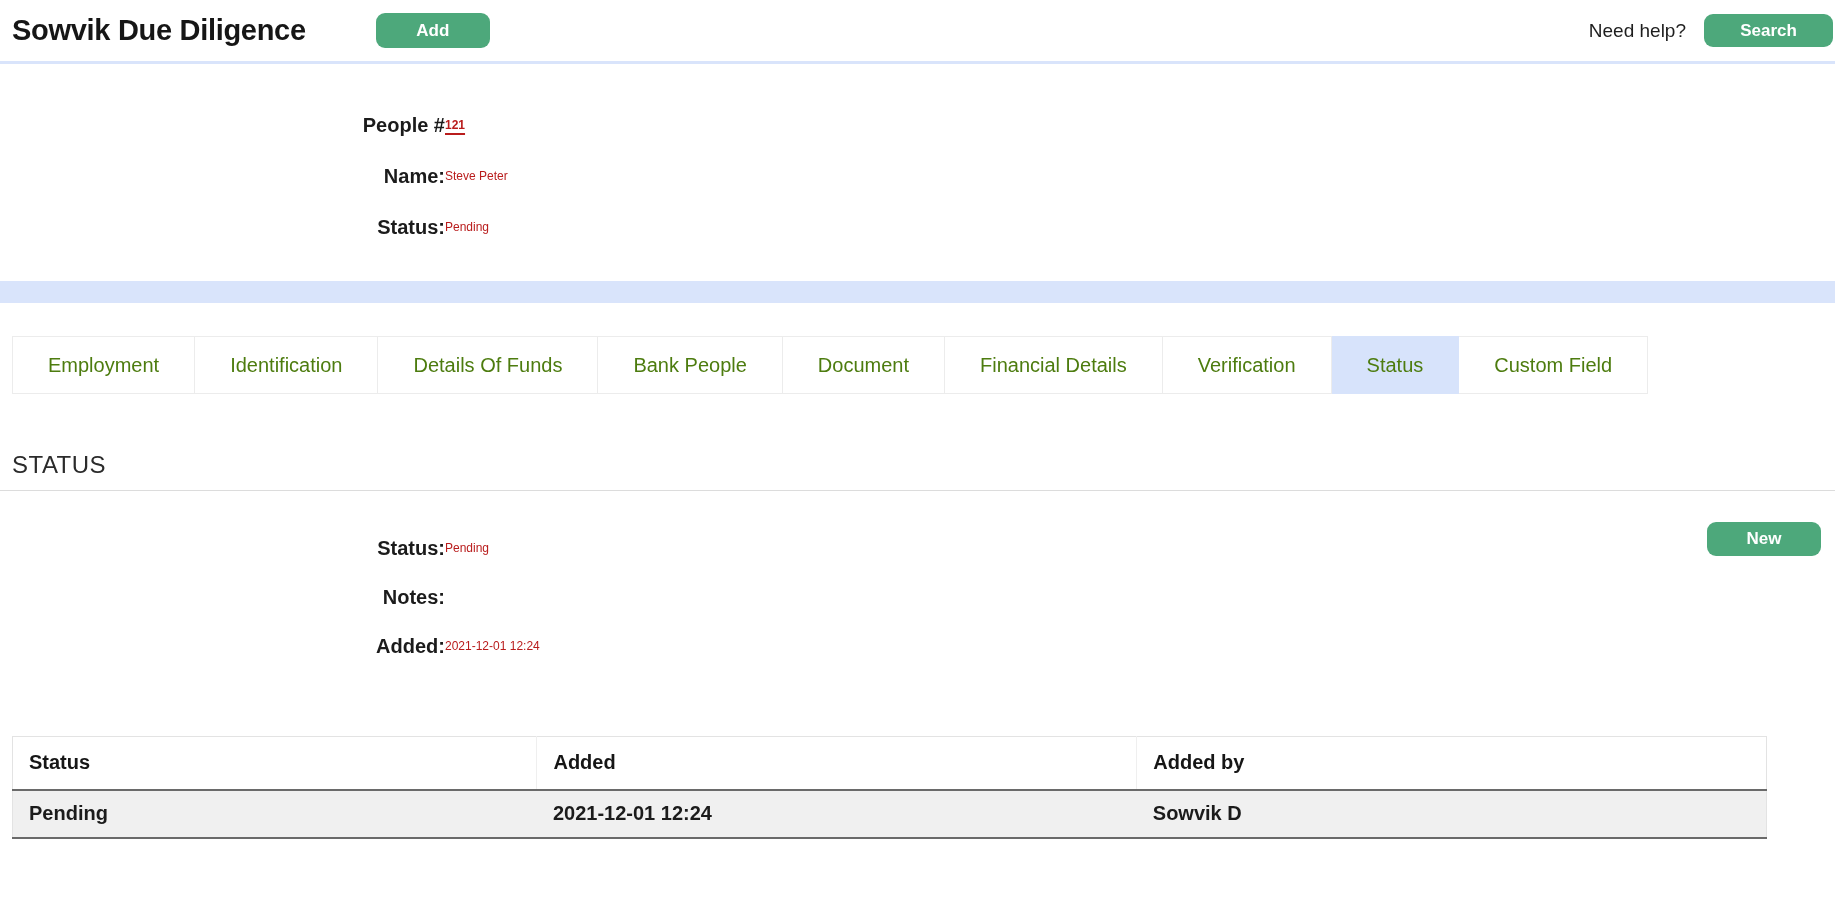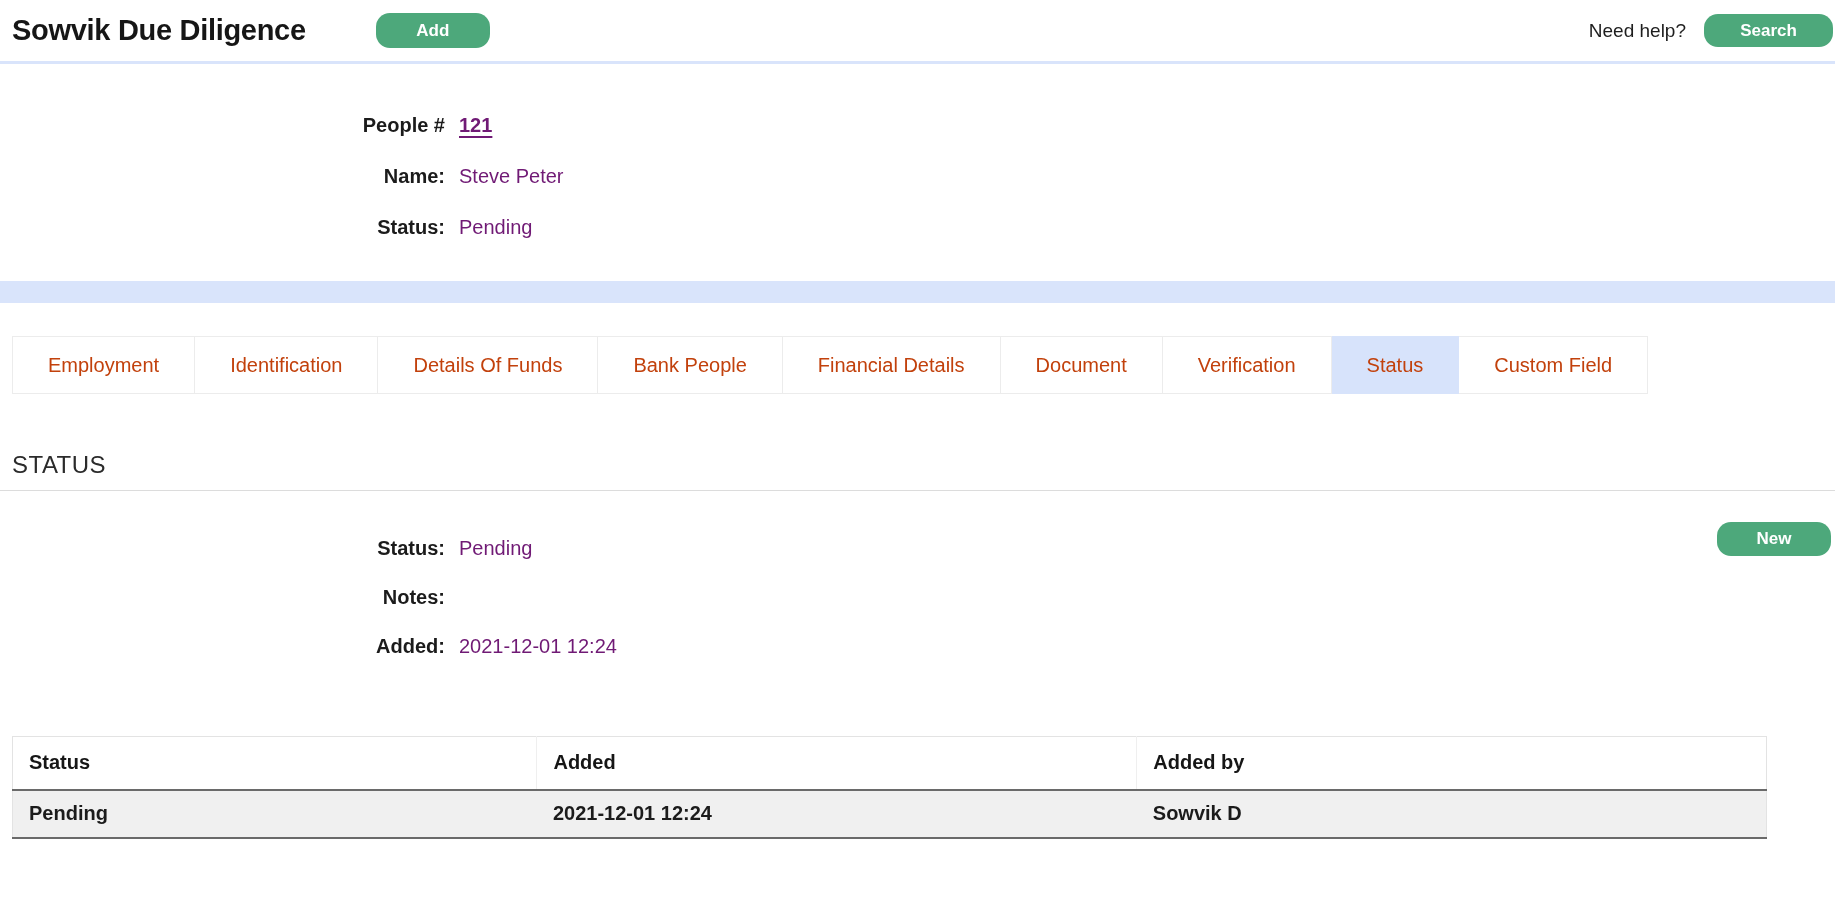--- a/index.html
+++ b/index.html
@@ -20,64 +20,64 @@
   .header {
     display: flex; align-items: center;
     height: 64px; padding-left: 12px;
     border-bottom: 3px solid var(--blue);
   }
   .page-title {
     margin: 0; font-size: 29px; font-weight: 700; letter-spacing: -0.3px; color: #161616;
   }
   .btn {
     display: inline-block; background: var(--green); color: #fff;
-    border: none; border-radius: 14px; font-family: inherit;
+    border: none; border-radius: 9px; font-family: inherit;
     font-size: 17px; font-weight: 700; text-align: center; cursor: pointer;
   }
   .add-btn { width: 114px; height: 35px; margin-left: 70px; }
   .spacer { flex: 1; }
   .help-link { font-size: 19px; color: #1e1e1e; text-decoration: none; margin-right: 18px; cursor: pointer; text-align: center; }
   .search-btn { width: 129px; height: 33px; margin-right: 2px; }
 
   
   .fields { padding-top: 36px; }
   .field-row { display: flex; align-items: center; padding: 13px 0; }
   .status-body .field-row { padding: 12px 0; }
   .field-label {
     width: 445px; text-align: right; flex: 0 0 445px;
     font-size: 20px; font-weight: 700; line-height: 25px; color: #1b1b1b;
   }
-  .field-value { margin-left: 14px; font-size: 20px; line-height: 25px; color: #701a75; }
+  .field-value { margin-left: 0; font-size: 12px; line-height: 25px; color: #b91c1c; }
   .person-link {
     color: inherit; font-weight: 700; text-decoration: underline;
     text-decoration-thickness: 2px; text-underline-offset: 4px; cursor: pointer;
   }
 
   
   .blue-bar { height: 22px; margin-top: 28px; background: var(--blue); }
 
   
   .tabs { display: flex; width: fit-content; margin: 33px 0 0 12px; }
   .tab {
     height: 58px; line-height: 56px; padding: 0 35px;
     border: 1px solid #ececec; border-left: none;
-    font-size: 20px; color: #c2410c; white-space: nowrap; cursor: pointer; background: #fff;
+    font-size: 20px; color: #4d7c0f; white-space: nowrap; cursor: pointer; background: #fff;
   }
   .tab:first-child { border-left: 1px solid #ececec; }
   .tab.active { background: var(--blue-active); border-color: var(--blue-active); }
 
   
   .section-head {
     margin: 59px 0 0 0; padding: 0 0 13px 12px;
     border-bottom: 1px solid #dcdcdc;
     font-size: 24px; font-weight: 400; line-height: 24px;
     color: #2b2b2b; letter-spacing: 0.5px;
   }
   .status-body { position: relative; padding-top: 33px; }
-  .new-btn { position: absolute; top: 31px; right: 4px; width: 114px; height: 34px; }
+  .new-btn { position: absolute; top: 31px; right: 14px; width: 114px; height: 34px; }
 
   
   .history-table {
     width: 1755px; margin: 65px 0 0 12px;
     border-collapse: collapse; table-layout: fixed;
   }
   .history-table col.c1 { width: 29.9%; }
   .history-table col.c2 { width: 34.2%; }
   .history-table col.c3 { width: 35.9%; }
   .history-table th {
@@ -124,22 +124,22 @@
   </div>
 </section>
 
 <div class="blue-bar"></div>
 
 <nav class="tabs">
   <div class="tab">Employment</div>
   <div class="tab">Identification</div>
   <div class="tab">Details Of Funds</div>
   <div class="tab">Bank People</div>
+  <div class="tab">Document</div>
   <div class="tab">Financial Details</div>
-  <div class="tab">Document</div>
   <div class="tab">Verification</div>
   <div class="tab active">Status</div>
   <div class="tab">Custom Field</div>
 </nav>
 
 <h2 class="section-head">STATUS</h2>
 
 <section class="status-body">
   <button class="btn new-btn">New</button>
 

